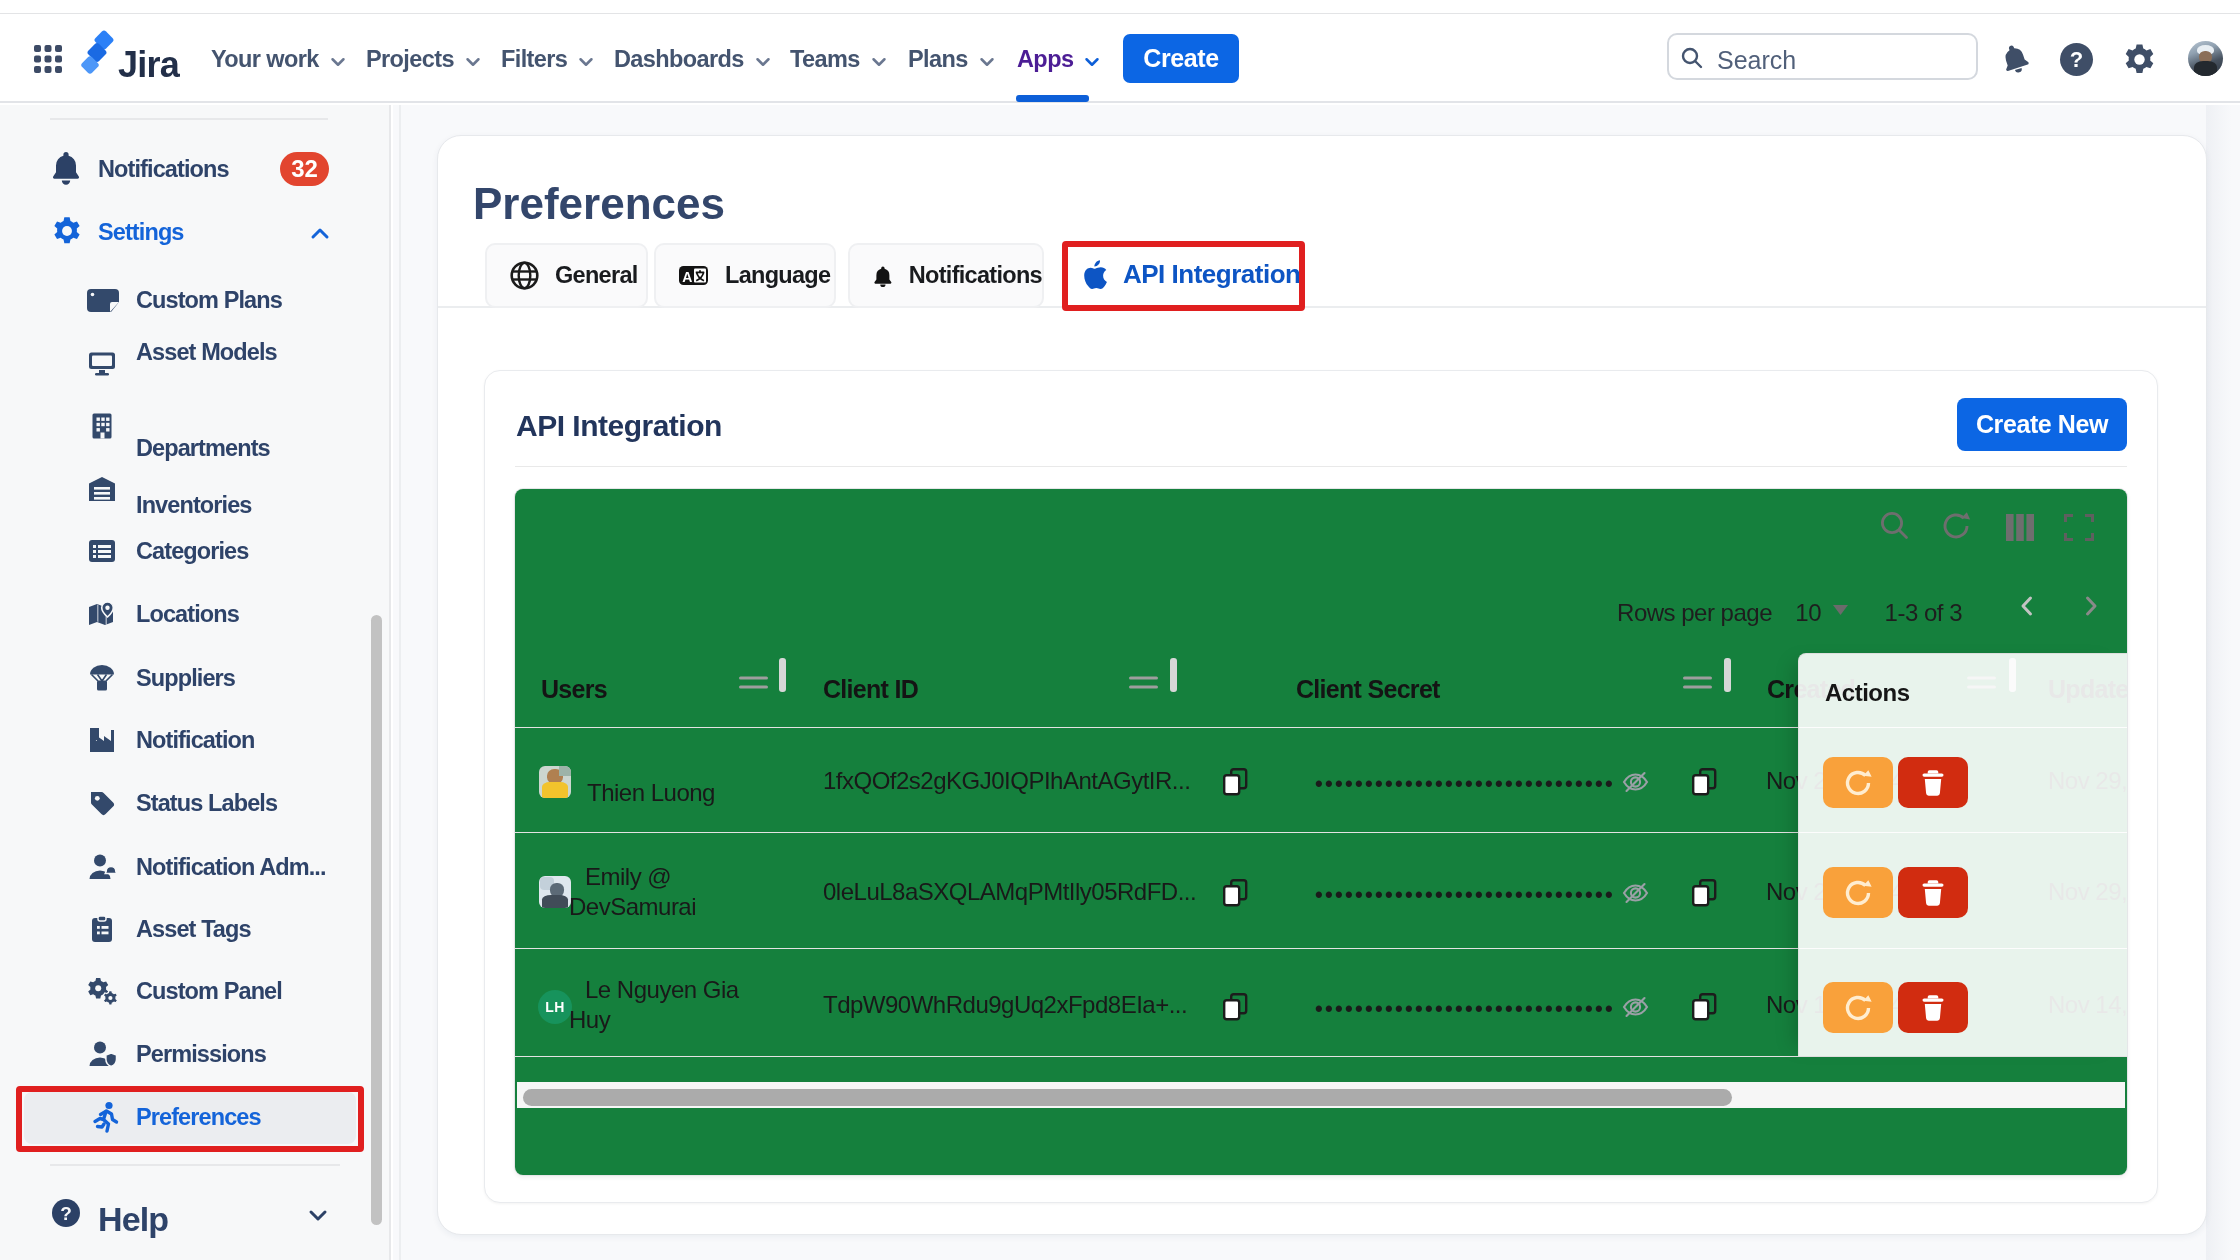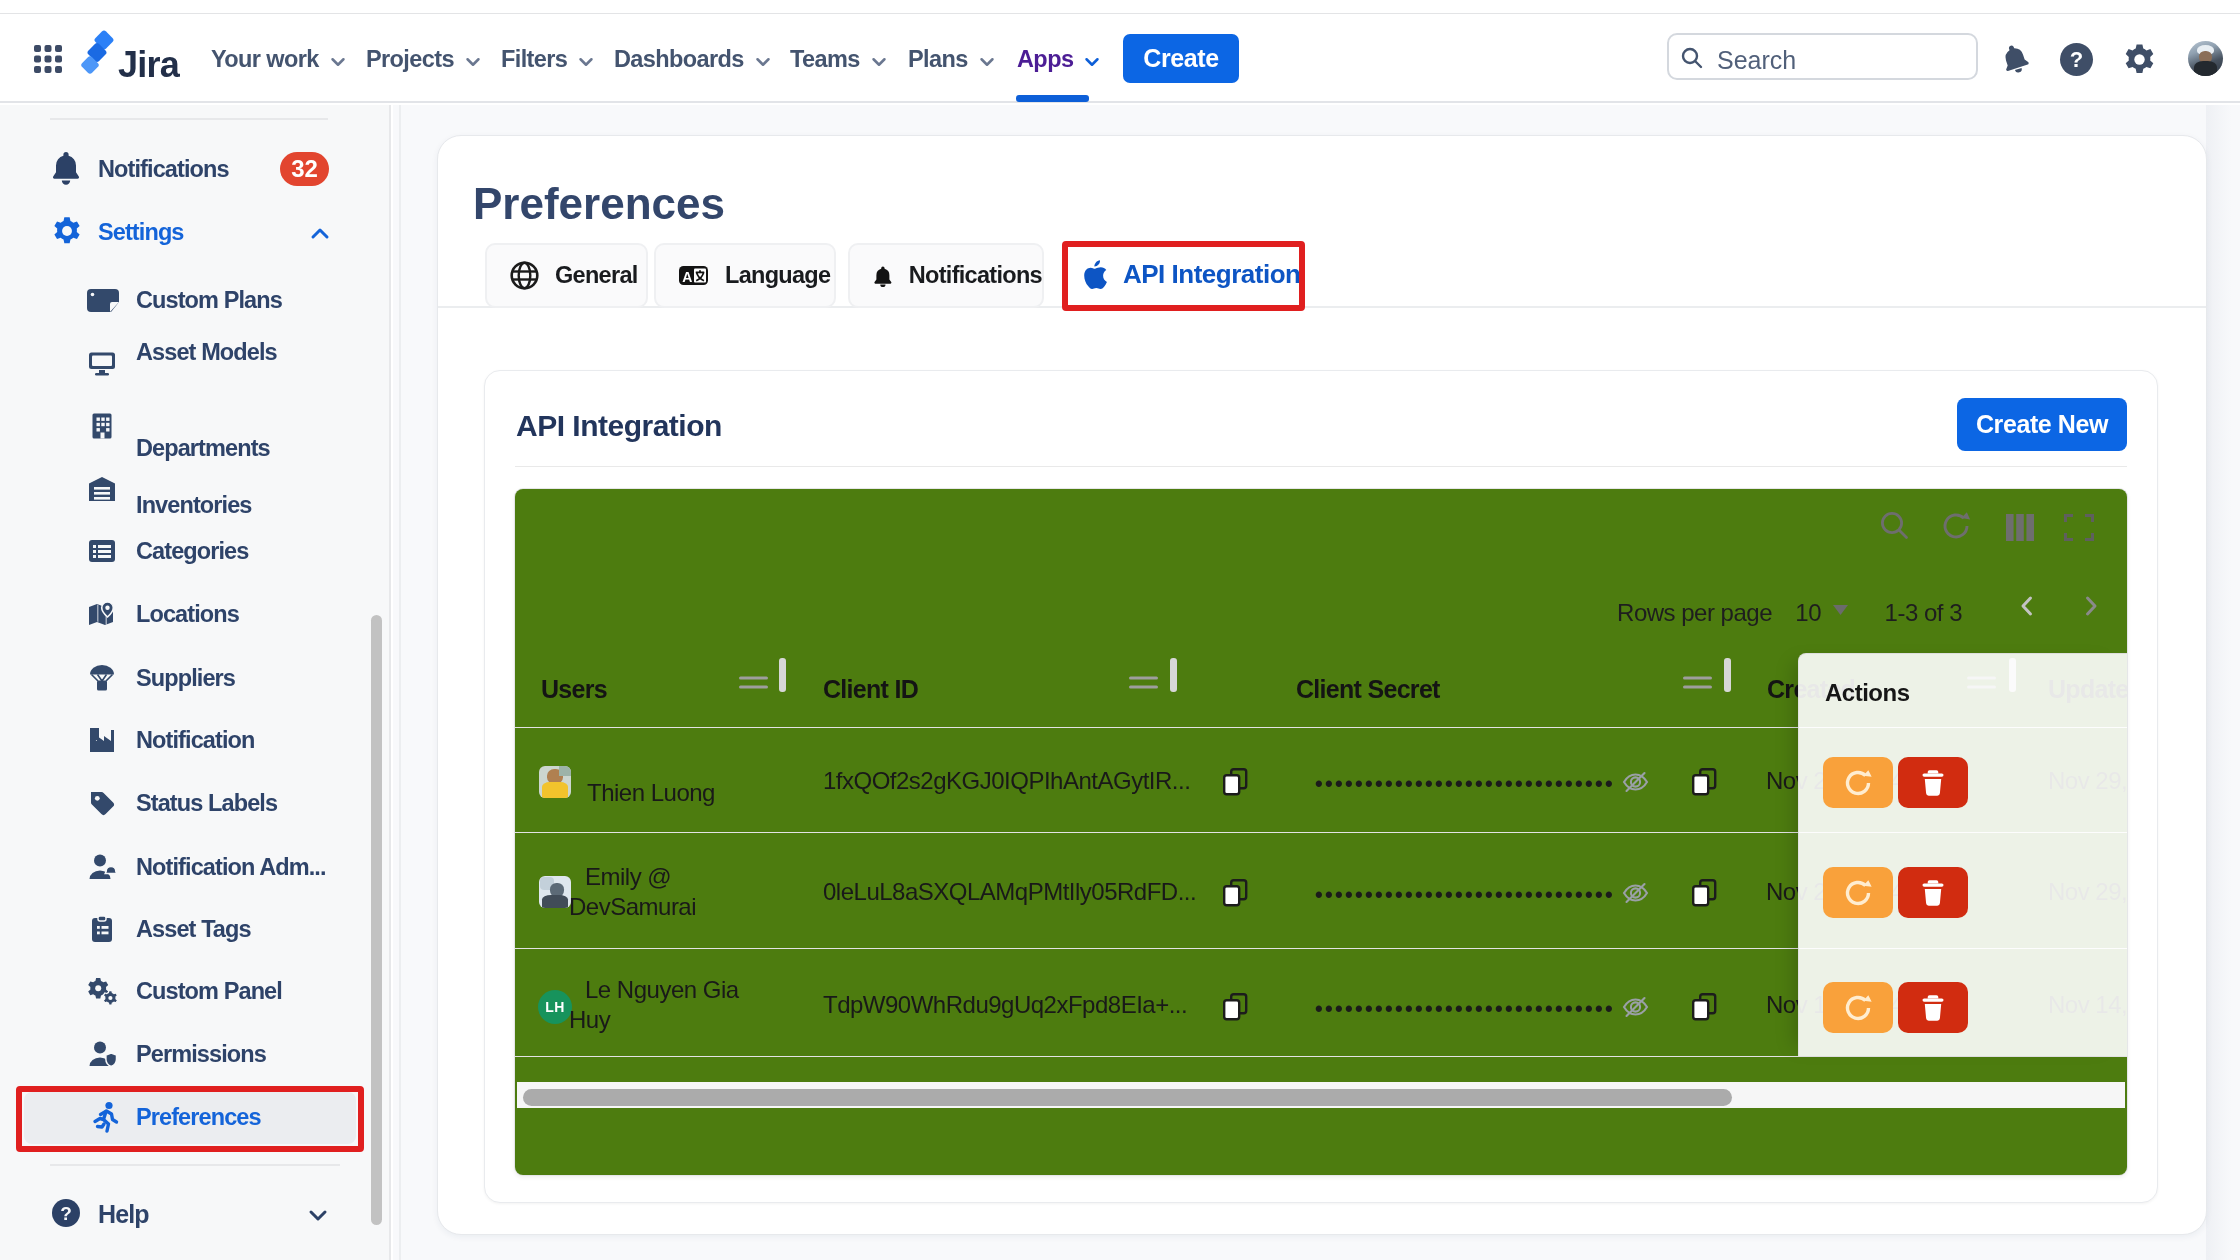--- a/index.html
+++ b/index.html
@@ -36,21 +36,21 @@
   .tab svg { margin-right:16px; }
   #tabapi { position:absolute; top:240px; left:1062px; width:240px; height:68px; background:#fff; border-radius:12px; display:flex; align-items:center; font-size:26px; font-weight:700; letter-spacing:-0.5px; color:#0d55c4; white-space:nowrap; }
 
   
   #section { left:484px; top:370px; width:1674px; height:833px; background:#fff; border:1px solid #e9ebee; border-radius:16px; box-shadow:0 1px 3px rgba(0,0,0,.05); }
   #sechead { left:516px; top:409px; font-size:30px; font-weight:700; letter-spacing:-0.5px; color:#22355c; }
   #newbtn { left:1957px; top:398px; width:170px; height:53px; background:#0c66e4; border-radius:8px; color:#fff; font-size:25px; font-weight:700; letter-spacing:-0.4px; display:flex; align-items:center; justify-content:center; }
   #secdiv { left:515px; top:466px; width:1612px; height:1px; background:#e9e9e9; }
 
   
-  #paper { left:515px; top:489px; width:1612px; height:686px; background:#4d7c0f; border-radius:8px; box-shadow:0 0 0 1px #e5e6e8, 0 2px 5px rgba(0,0,0,.08); overflow:hidden;text-align:center; }
+  #paper { left:515px; top:489px; width:1612px; height:686px; background:#15803d; border-radius:8px; box-shadow:0 0 0 1px #e5e6e8, 0 2px 5px rgba(0,0,0,.08); overflow:hidden;text-align:center; }
   .pp { position:absolute; } 
   .hdr { position:absolute; font-size:25px; font-weight:700; letter-spacing:-0.7px; color:#141414; white-space:nowrap; }
   .cell { position:absolute; font-size:24px; letter-spacing:-0.5px; color:#191919; white-space:nowrap; }
   .rowdiv { position:absolute; left:0; width:1612px; height:1px; background:#e3e3e3; }
   .rszbar { position:absolute; width:7px; height:34px; background:#d7d7d7; border-radius:3px; }
   .dots { position:absolute; font-size:22px; letter-spacing:2.3px; color:#1b1b1b; font-weight:700; }
 
   
   #apanel { position:absolute; left:1283px; top:164px; width:329px; height:403px; background:rgba(255,255,255,.9); border-top:1px solid rgba(220,220,220,.9); border-left:1px solid rgba(224,224,224,.9); border-radius:8px 0 0 0; box-shadow:-14px 0 18px -10px rgba(0,0,0,.18); }
   .abtn { position:absolute; width:70px; height:51px; border-radius:10px; display:flex; align-items:center; justify-content:center; }
@@ -321,21 +321,21 @@
       </g>
     </svg>
     <div class="sitem blue" style="left:136px;top:1104px">Preferences</div>
 
     <div class="sdiv" style="left:50px;top:1164px;width:290px"></div>
 
     <svg class="abs" style="left:51px;top:1198px" width="30" height="30" viewBox="0 0 30 30">
       <circle cx="15" cy="15" r="14" fill="#2c4166"></circle>
       <text x="15" y="22" font-size="19" font-weight="700" fill="#f7f8f9" text-anchor="middle" font-family="Liberation Sans">?</text>
     </svg>
-    <div class="sitem" style="left:98px;top:1200px;font-size:25px">Help</div>
+    <div class="sitem" style="left:98px;top:1200px;font-size:34px">Help</div>
     <svg class="abs" style="left:306px;top:1203px" width="24" height="24" viewBox="0 0 24 24">
         <path d="M5 9 l7 7 7-7" fill="none" stroke="#2c4166" stroke-width="3" stroke-linecap="round" stroke-linejoin="round"></path>
       </svg>
 
     <div class="abs" id="sthumb"></div>
     <div class="abs" style="left:399px;top:105px;width:2px;height:1155px;background:#eceef0"></div>
   </div>
 
   <div class="abs" id="card"></div>
   <div class="abs" id="title">Preferences</div>

